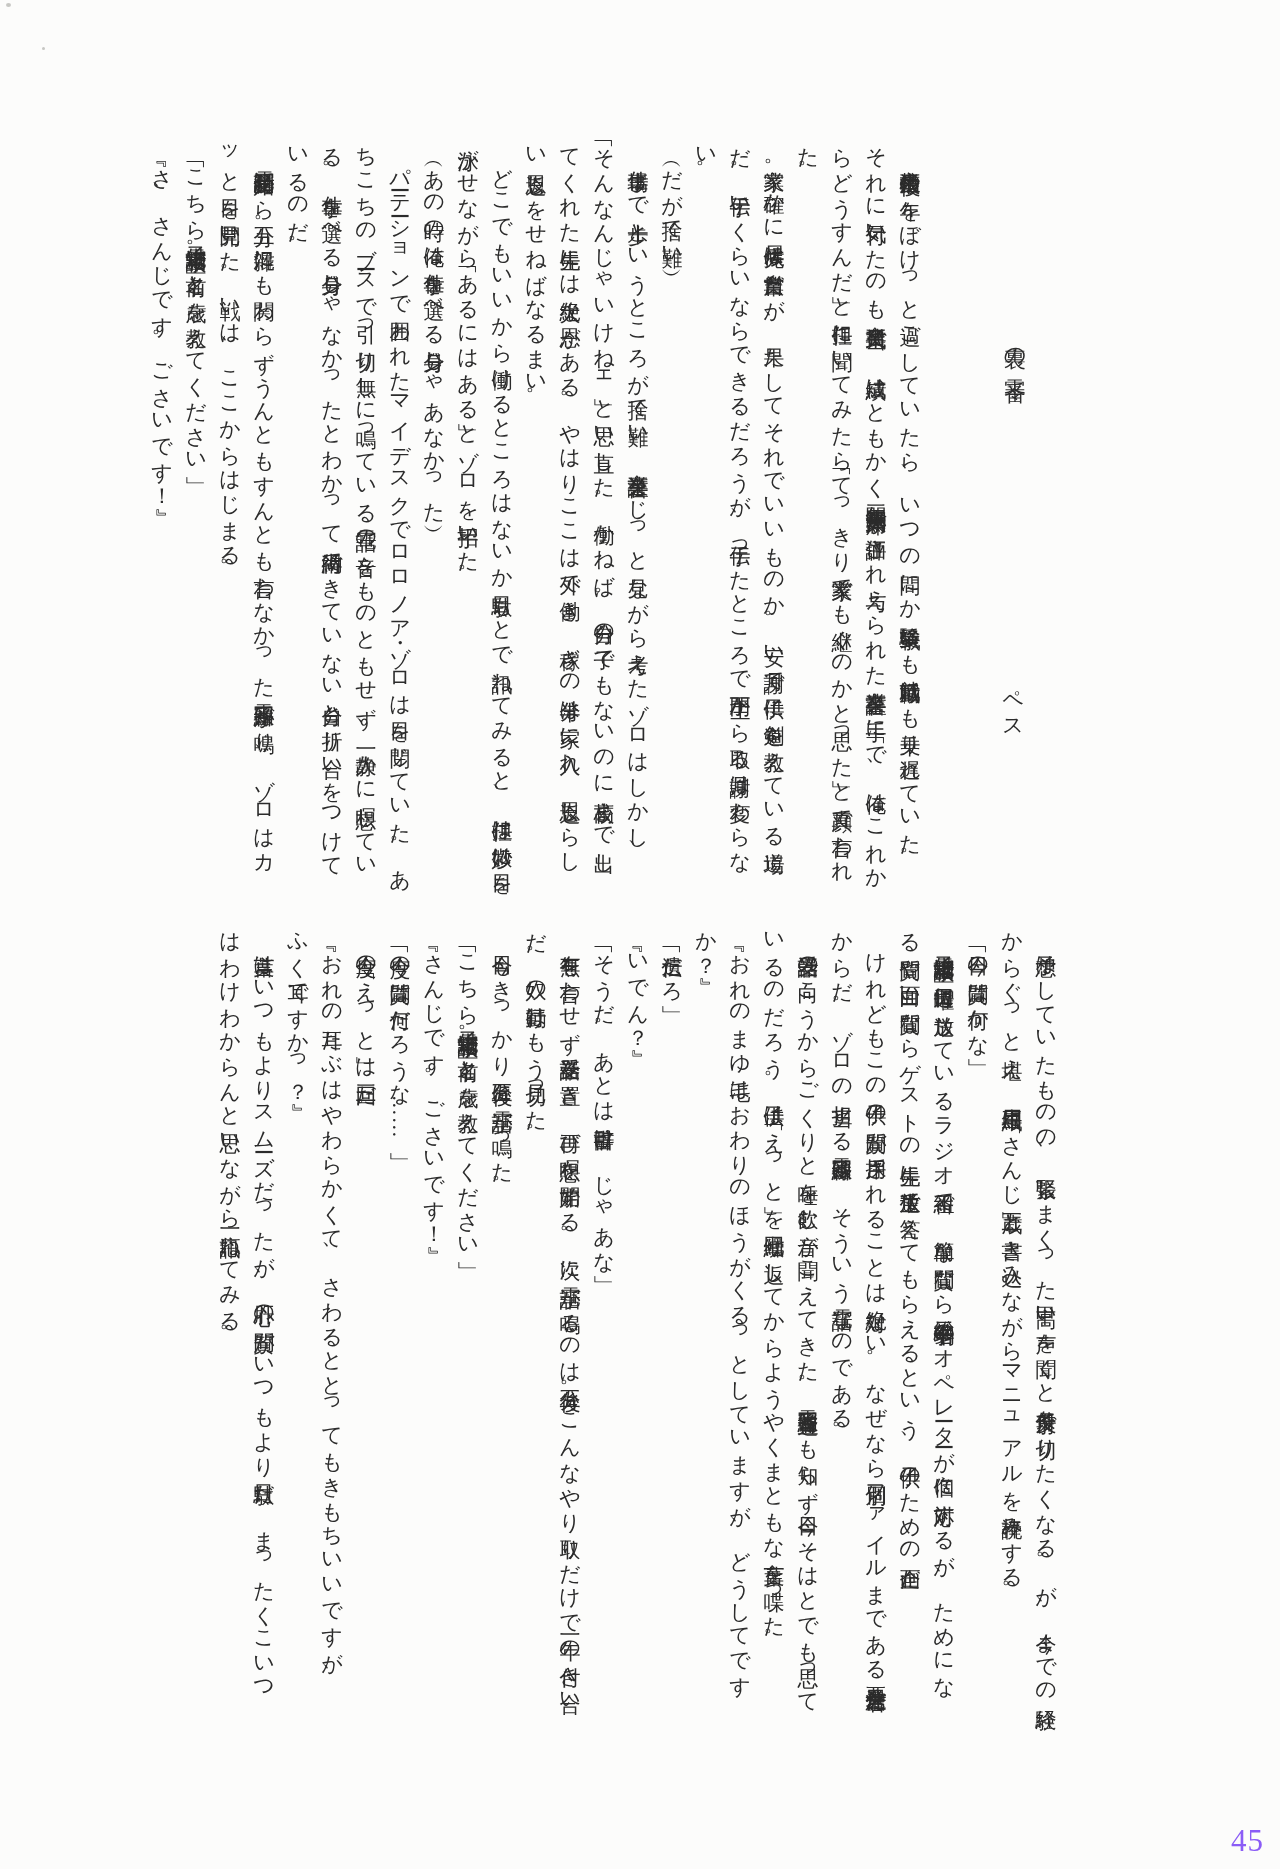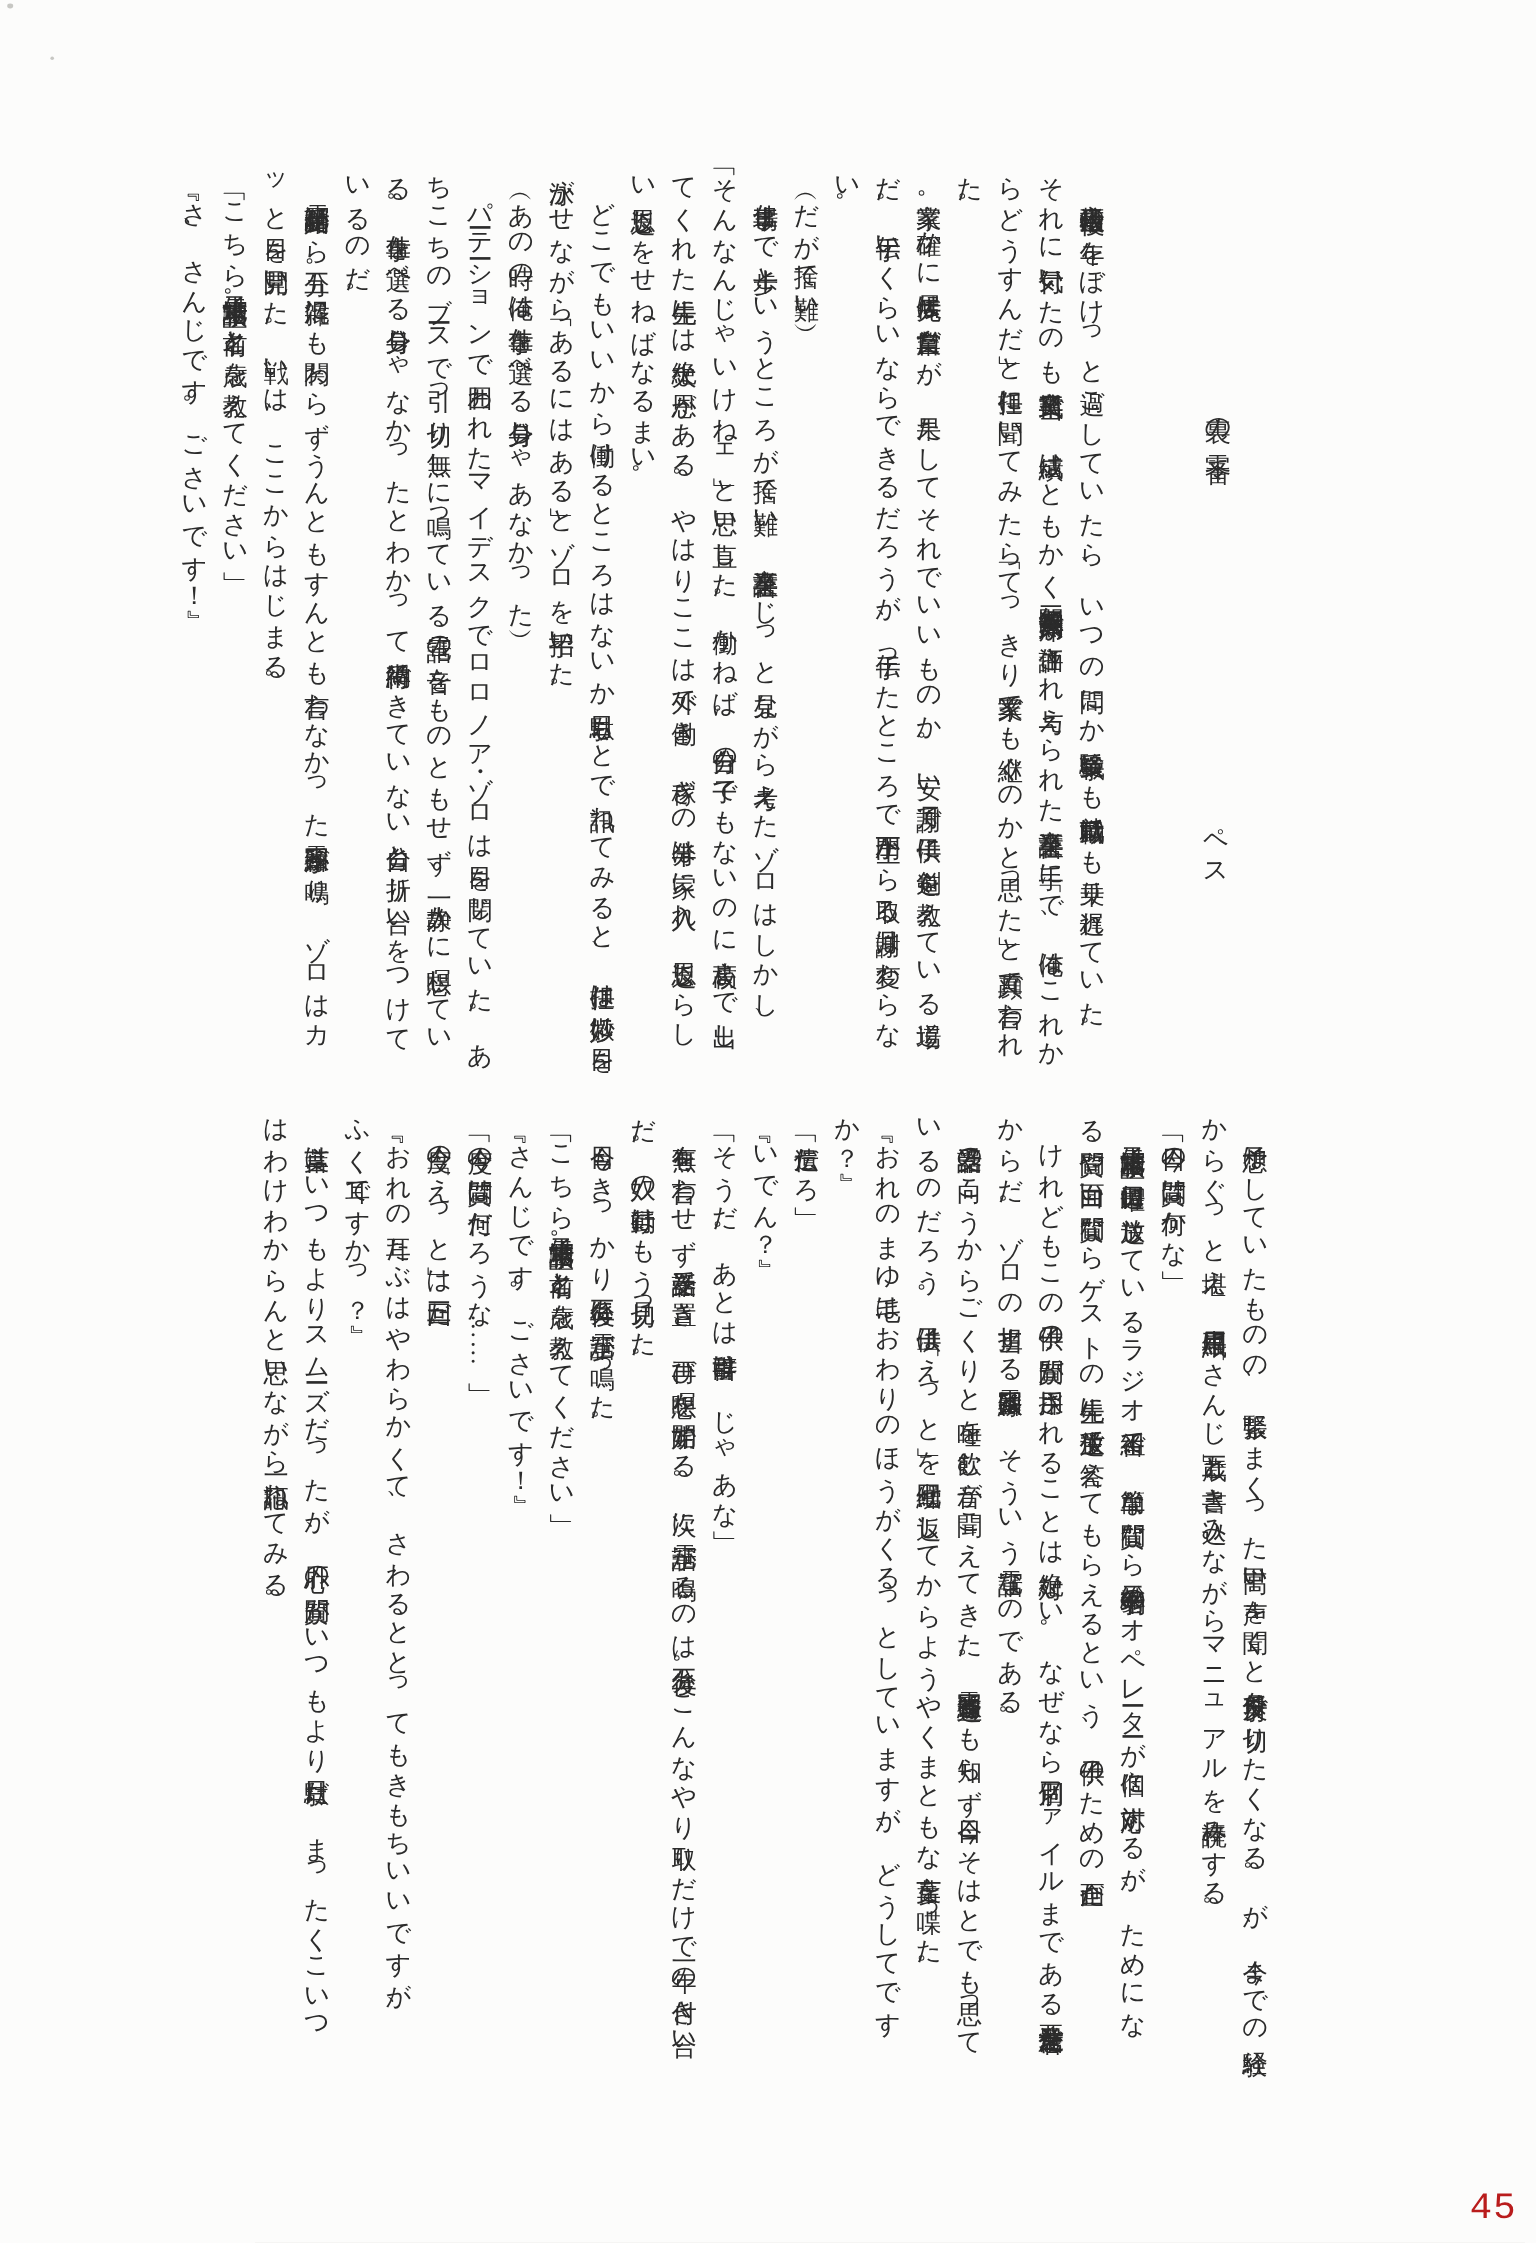--- a/index.html
+++ b/index.html
@@ -55,23 +55,23 @@
   }
   .block-bottom {
     top: 918px;
     right: 217px;
     height: 788px;
   }
   .page-number {
     position: absolute;
     top: 1823px;
     right: 16px;
-    font-family: Liberation Mono, monospace;
+    font-family: Liberation Serif, serif;
     font-size: 31px;
-    color: #b91c1c;
+    color: #8b5cf6;
     letter-spacing: 1px;
   }
   
   .speck {
     position: absolute;
     background: #9a9a96;
     border-radius: 50%;
     opacity: 0.55;
   }
   .speck-1 { left: 6px;  top: 3px;   width: 5px; height: 4px; }

